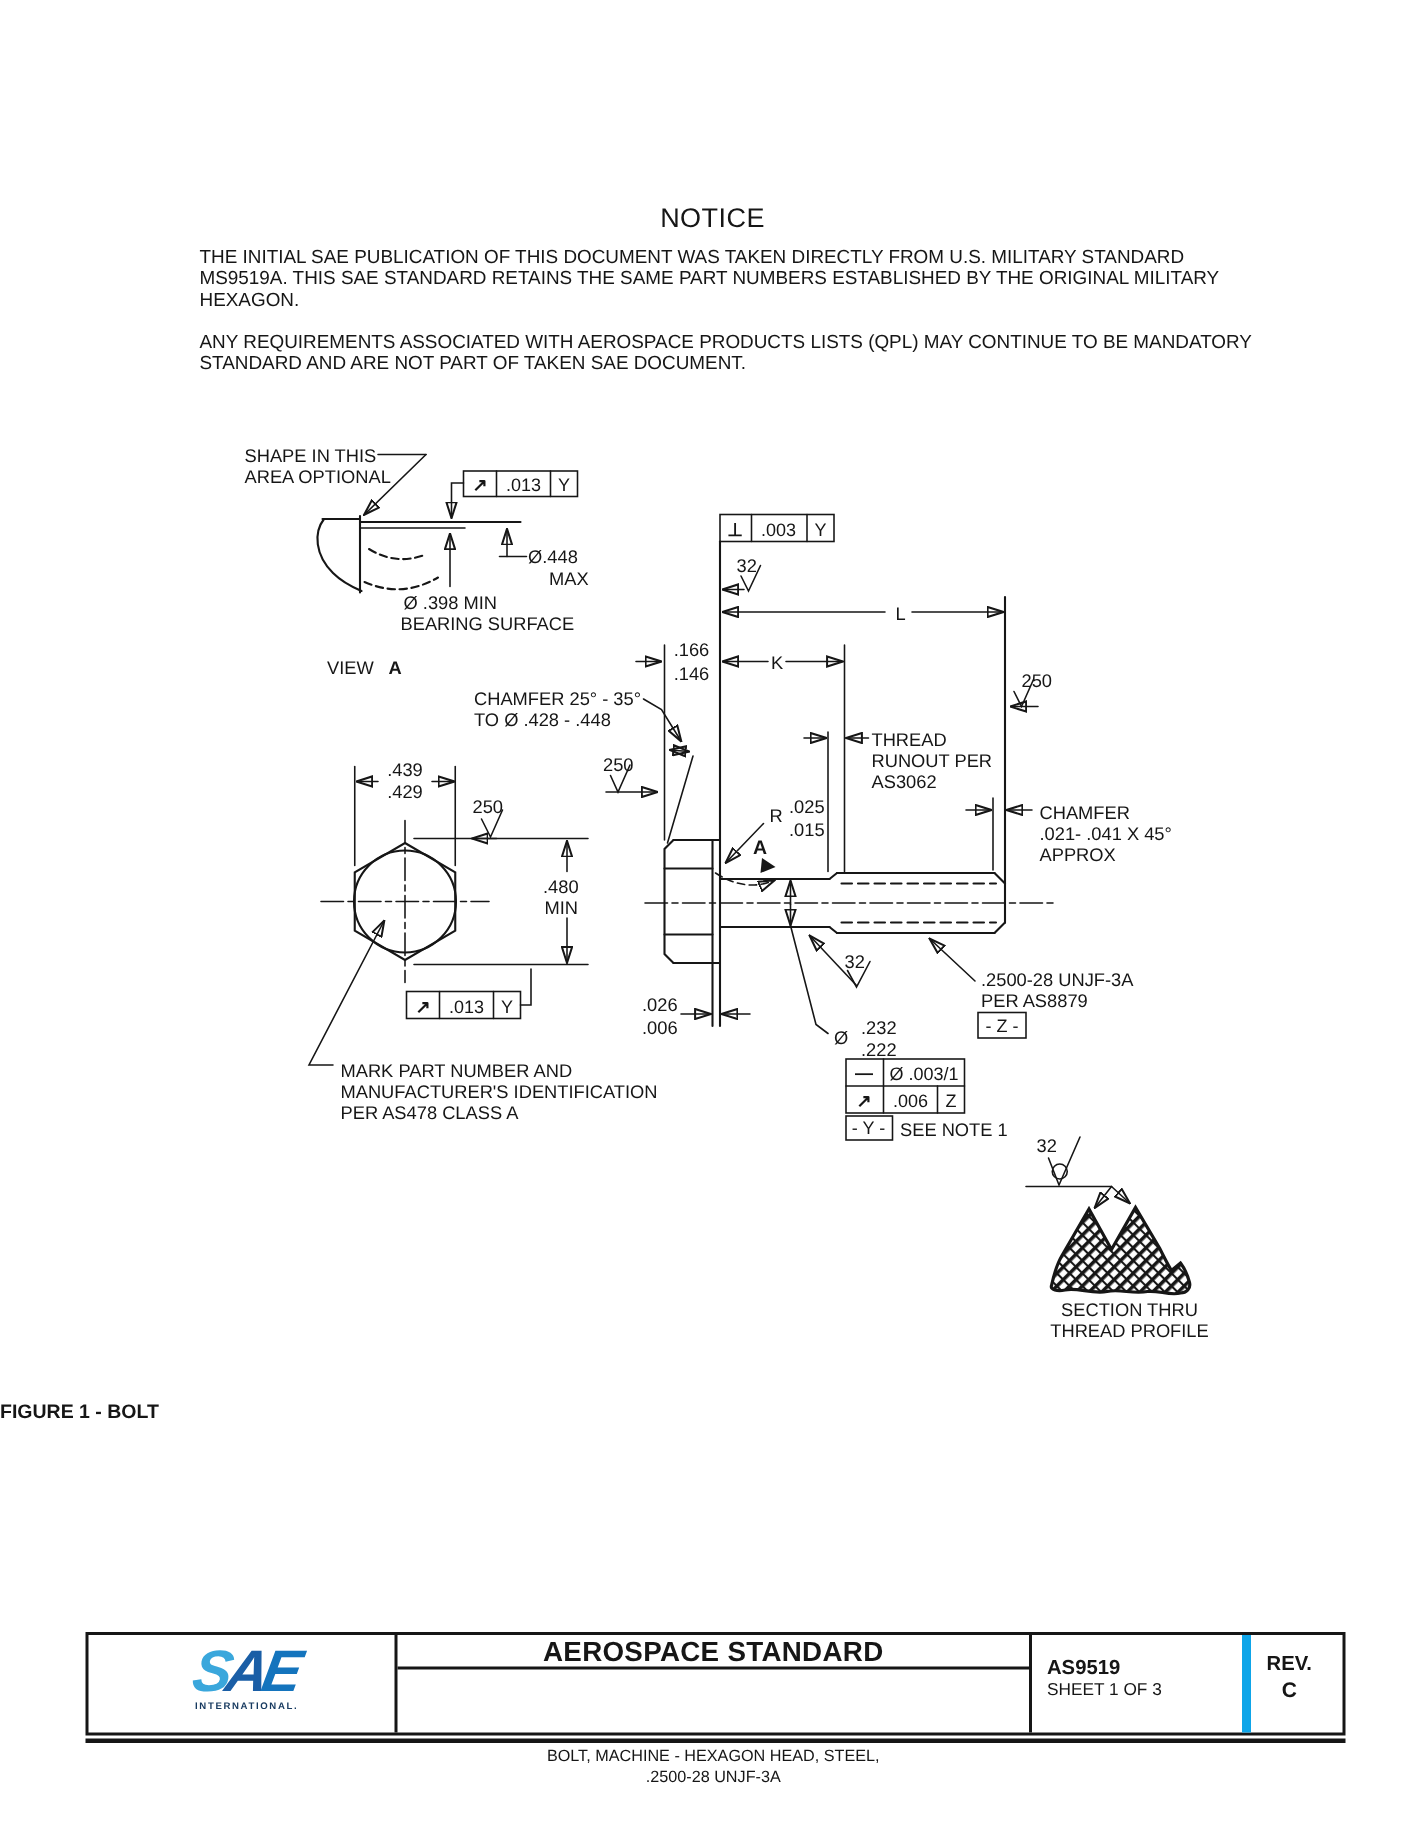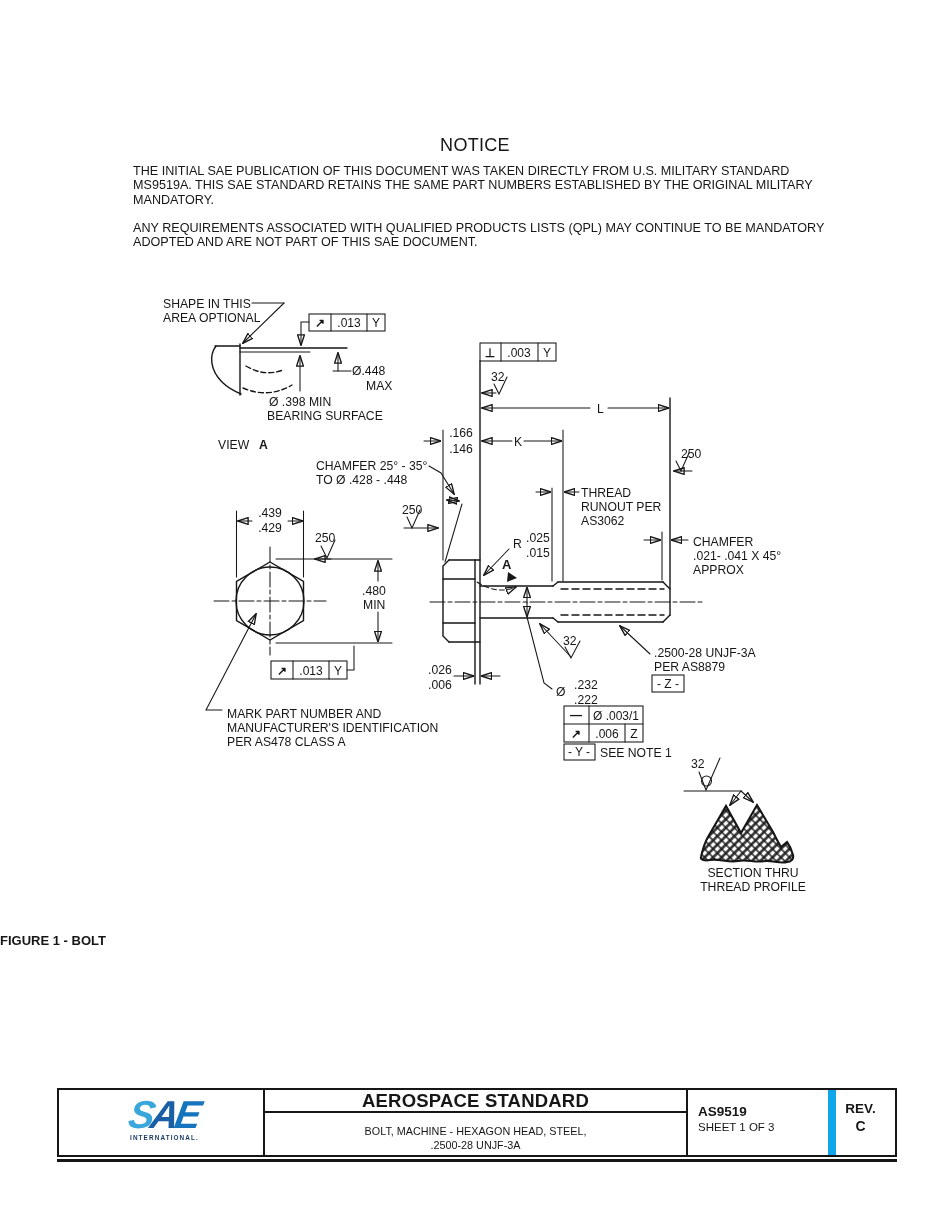--- a/index.html
+++ b/index.html
@@ -24,48 +24,48 @@
   .dwg text.fcf{font-size:12px;text-anchor:middle;}
   .dwg .fill{fill:#161616;stroke:none;}
   .dwg .hatchfill{fill:url(#hatch);stroke:#161616;stroke-width:2.1px;}
 
   
   .tb{top:1088px;left:57px;width:840px;height:69px;border:2px solid #161616;box-sizing:border-box;}
   .tb-cell{position:absolute;top:0;height:100%;box-sizing:border-box;}
   .c-logo{left:0;width:204px;}
   .c-title{left:204px;width:423px;border-left:2px solid #161616;}
   .c-doc{left:627px;width:142px;border-left:2px solid #161616;}
-  .c-rev{left:769px;width:57px;border-left:8px solid #0ea5e9;}
+  .c-rev{left:769px;width:57px;border-left:6px solid #0ea5e9;}
   .tb-header{height:21px;border-bottom:2px solid #161616;text-align:center;font-weight:bold;font-size:18.5px;line-height:21px;letter-spacing:.2px;}
-  .tb-sub{text-align:center;font-size:10.8px;line-height:13.6px;padding-top:12px;}
+  .tb-sub{text-align:center;font-size:10.8px;line-height:13.6px;padding-top:12px;margin-top:40px;}
   .doc-num{font-weight:bold;font-size:13.5px;padding:14px 0 0 10px;}
   .doc-sheet{font-size:11.5px;padding:2px 0 0 10px;}
   .rev-lbl{font-weight:bold;font-size:13.5px;text-align:center;padding-top:11px;}
   .rev-c{font-weight:bold;font-size:14px;text-align:center;padding-top:2px;}
   .tb-thick{top:1159px;left:57px;width:840px;height:3px;background:#161616;}
   .sae{margin:7px 0 0 70px;transform:skewX(-10deg);font-style:italic;font-weight:bold;
        font-size:39px;letter-spacing:-4px;line-height:36px;}
   .intl{margin:1px 0 0 71px;font-weight:bold;font-size:6.4px;letter-spacing:1.1px;}
 </style>
 </head>
 <body>
 
 <div class="page">
 
   <div class="abs notice-title">NOTICE</div>
 
   <div class="abs np p1">
     <div>THE INITIAL SAE PUBLICATION OF THIS DOCUMENT WAS TAKEN DIRECTLY FROM U.S. MILITARY STANDARD</div>
     <div>MS9519A. THIS SAE STANDARD RETAINS THE SAME PART NUMBERS ESTABLISHED BY THE ORIGINAL MILITARY</div>
-    <div>MANDATORY.</div>
+    <div>HEXAGON.</div>
   </div>
 
   <div class="abs np p2">
-    <div>ANY REQUIREMENTS ASSOCIATED WITH QUALIFIED PRODUCTS LISTS (QPL) MAY CONTINUE TO BE MANDATORY</div>
-    <div>ADOPTED AND ARE NOT PART OF THIS SAE DOCUMENT.</div>
+    <div>ANY REQUIREMENTS ASSOCIATED WITH AEROSPACE PRODUCTS LISTS (QPL) MAY CONTINUE TO BE MANDATORY</div>
+    <div>STANDARD AND ARE NOT PART OF TAKEN SAE DOCUMENT.</div>
   </div>
 
   <svg class="dwg" width="950" height="632" viewBox="0 280 950 632">
     <defs>
       <marker id="m" viewBox="0 0 12 8" refX="11" refY="4" markerWidth="11" markerHeight="8" orient="auto-start-reverse">
         <path d="M0.5,0.5 L11.5,4 L0.5,7.5 Z" fill="#161616" stroke="none"></path>
       </marker>
       <pattern id="hatch" width="6" height="6" patternUnits="userSpaceOnUse" patternTransform="rotate(45)">
         <rect width="6" height="6" fill="#ffffff" stroke="none"></rect>
         <line x1="1" y1="0" x2="1" y2="6" stroke="#161616" stroke-width="2.2"></line>

